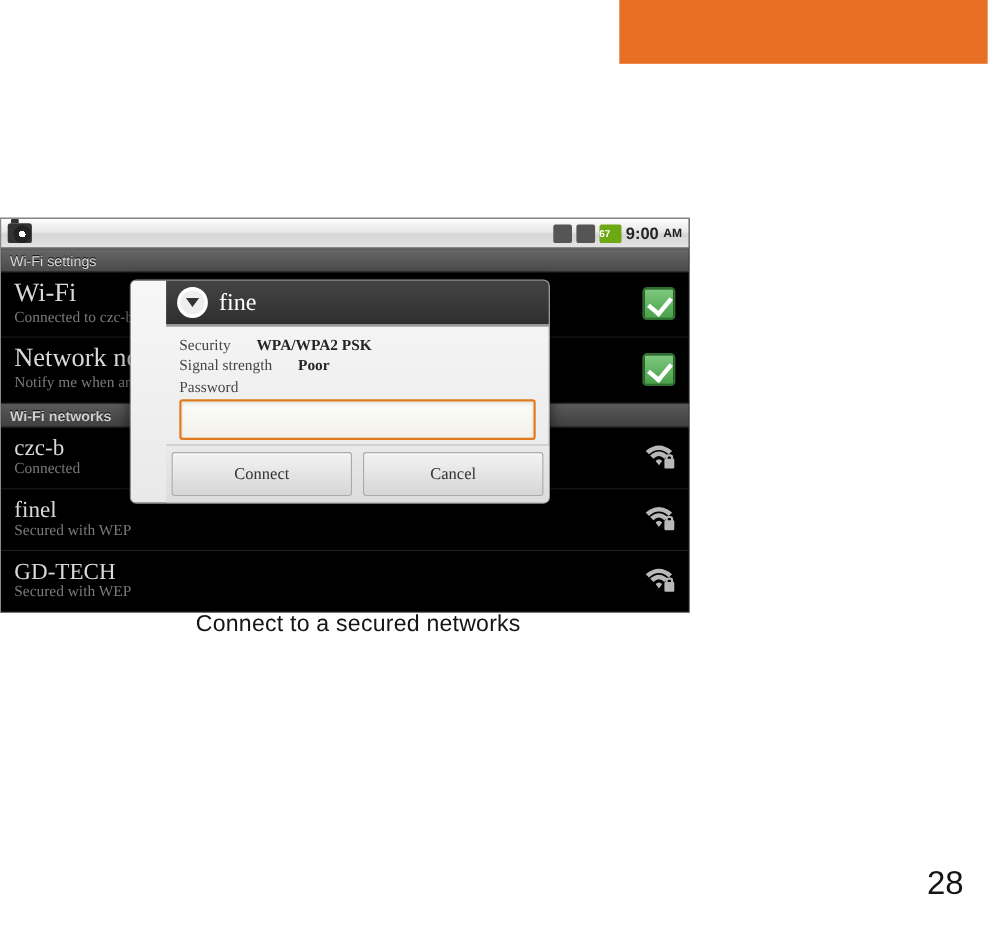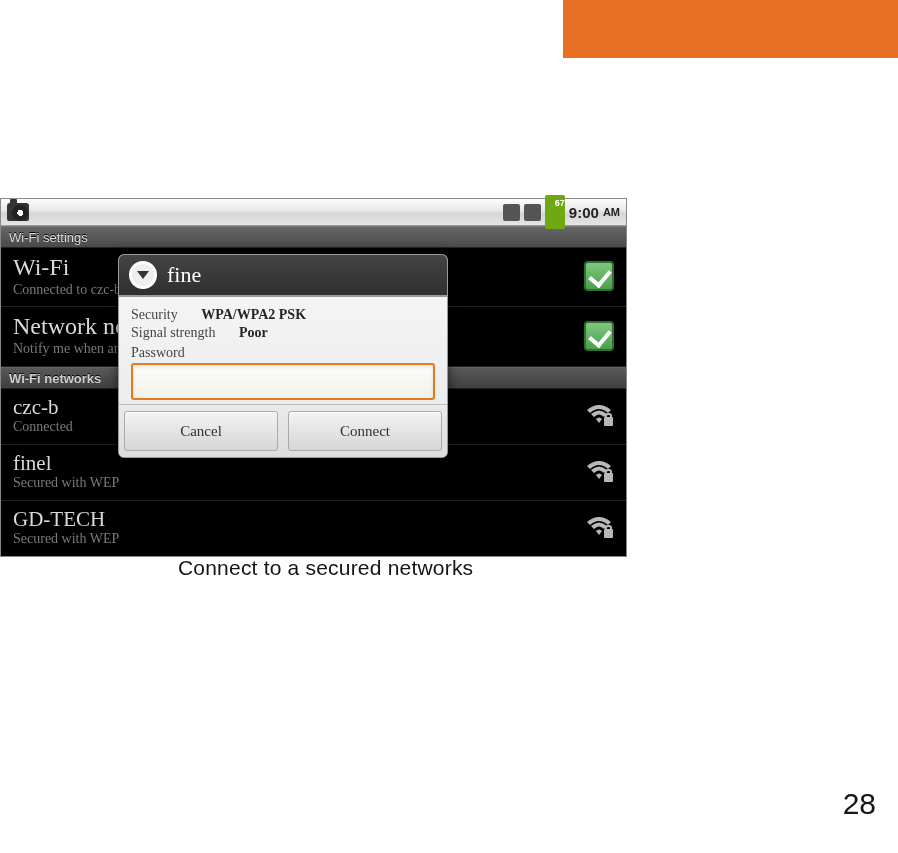--- a/index.html
+++ b/index.html
@@ -48,22 +48,22 @@
     content:"";
     position:absolute;
     top:-4px; left:3px; width:7px; height:4px;
     background:#333; border-radius:1px 1px 0 0;
   }
   .status-right { display:flex; align-items:center; gap:4px; }
   .sd-icon, .sig-icon {
     width:17px; height:17px; background:#555; border-radius:2px; display:inline-block;
   }
   .batt-icon {
-    width:20px; height:34px; background:#6ea813; border-radius:2px; position:relative;
-    color:#fff; font-size:9px; font-weight:bold; text-align:right; line-height:17px;
+    width:20px; height:17px; background:#6ea813; border-radius:2px; position:relative;
+    color:#fff; font-size:9px; font-weight:bold; text-align:left; line-height:17px;
   }
   .time-txt { font-size:15px; font-weight:bold; color:#222; }
   .time-am { font-size:11px; font-weight:bold; }
 
   .sub-bar {
     height: 22px;
     background: linear-gradient(to bottom, #666, #4a4a4a);
     color:#ddd;
     font-size:13px;
     line-height:22px;
@@ -130,26 +130,27 @@
     border-top:1px solid #666;
     border-bottom:1px solid #222;
     text-shadow:0 -1px 0 #000;
   }
 
   
   .dialog {
     position:absolute;
     top: 254px;
     left: 118px;
-    width: 330px;
+    width: 382px;
     background: linear-gradient(to bottom, #f7f7f7, #e9e9e9);
     border:1px solid #999;
     border-radius:6px;
     box-shadow: 0 3px 12px rgba(0,0,0,0.6);
     overflow:hidden;
+    padding-left:32px;
   }
   .dlg-title {
     height:42px;
     background: linear-gradient(to bottom, #444, #2f2f2f);
     border-bottom:2px solid #999;
     display:flex;
     align-items:center;
     padding: 0 10px;
     gap:10px;
   }
@@ -342,19 +343,19 @@
       <span class="v">WPA/WPA2 PSK</span>
     </div>
     <div class="kv">
       <span class="k">Signal strength</span>
       <span class="v">Poor</span>
     </div>
     <div class="pwd-label">Password</div>
     <input class="pwd-input" type="password" style="">
   </div>
   <div class="dlg-btns">
+    <button class="dlg-btn">Connect</button>
     <button class="dlg-btn">Cancel</button>
-    <button class="dlg-btn">Connect</button>
   </div>
 </div>
 
 <div class="caption">Connect to a secured networks</div>
 <div class="page-no">28</div>
 
 </body></html>

